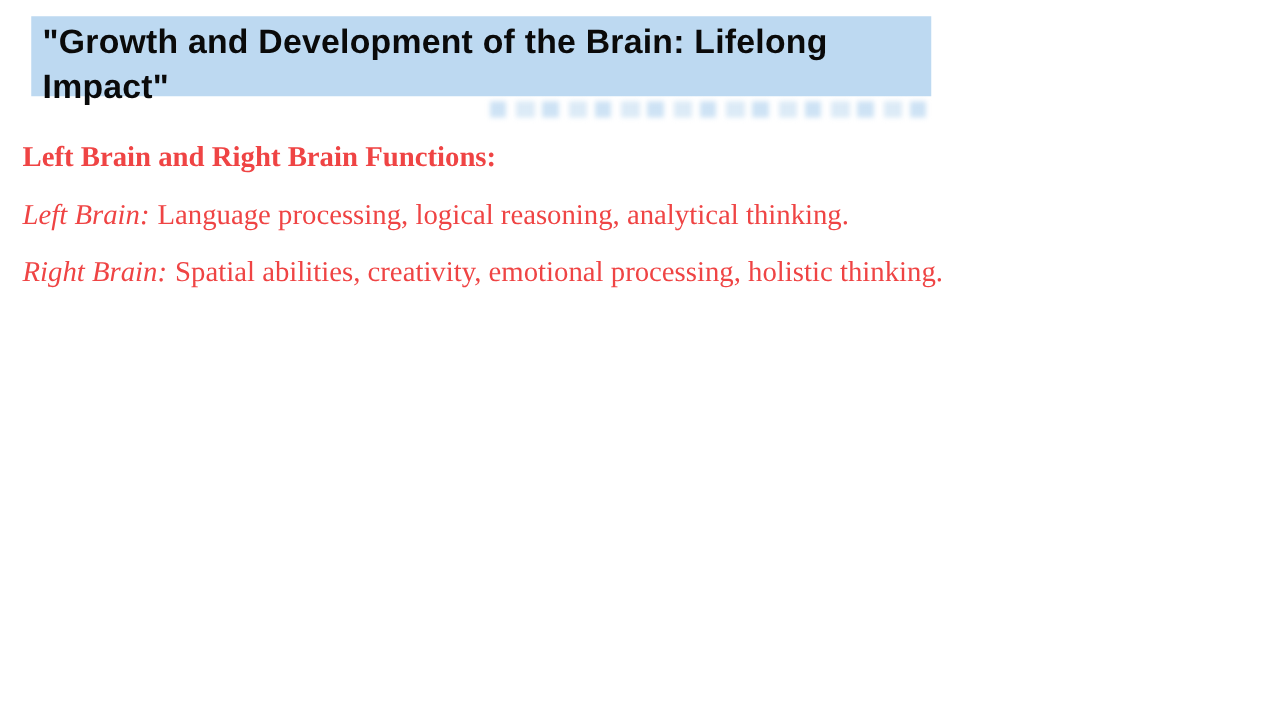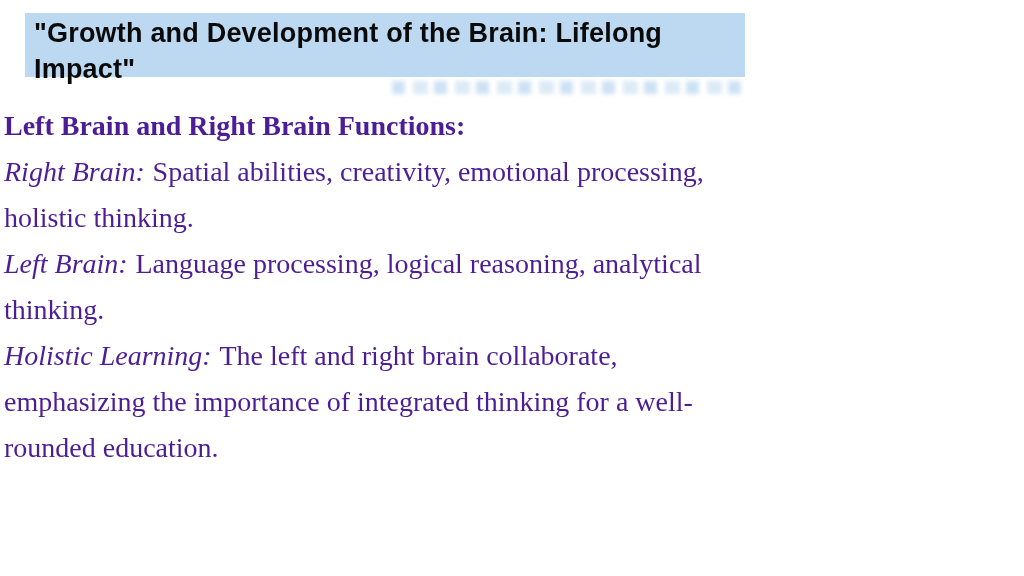--- a/index.html
+++ b/index.html
@@ -43,26 +43,26 @@
       90deg,
       rgba(189, 217, 241, 0.75) 0px, rgba(189, 217, 241, 0.75) 13px,
       rgba(255, 255, 255, 0.0) 13px, rgba(255, 255, 255, 0.0) 21px,
       rgba(205, 226, 243, 0.7) 21px, rgba(205, 226, 243, 0.7) 36px,
       rgba(255, 255, 255, 0.0) 36px, rgba(255, 255, 255, 0.0) 42px
     );
     filter: blur(2px);
   }
   .body-text {
     position: absolute;
-    left: 4px;
+    left: 18px;
     top: 103px;
     width: 752px;
-    font-size: 28px;
+    font-size: 23px;
     line-height: 46px;
-    color: #4c1d95;
+    color: #ef4444;
   }
   .body-text p {
     margin: 0;
     padding: 0;
   }
   .heading {
     font-weight: bold;
   }
   .lead {
     font-style: italic;
@@ -80,27 +80,24 @@
 
   <div class="ghost-artifact"></div>
 
   <div class="body-text">
 
     <p>
       <span class="heading">Left Brain and Right Brain Functions:</span>
     </p>
 
     <p>
+      <span class="lead">Left Brain:</span><span>Language processing, logical reasoning, analytical thinking.</span>
+    </p>
+
+    <p>
       <span class="lead">Right Brain:</span><span>Spatial abilities, creativity, emotional processing, holistic thinking.</span>
     </p>
 
-    <p>
-      <span class="lead">Left Brain:</span><span>Language processing, logical reasoning, analytical thinking.</span>
-    </p>
 
-
-    <p>
-      <span class="lead">Holistic Learning:</span><span>The left and right brain collaborate, emphasizing the importance of integrated thinking for a well-rounded education.</span>
-    </p>
 
   </div>
 
 </div>
 
 </body></html>

